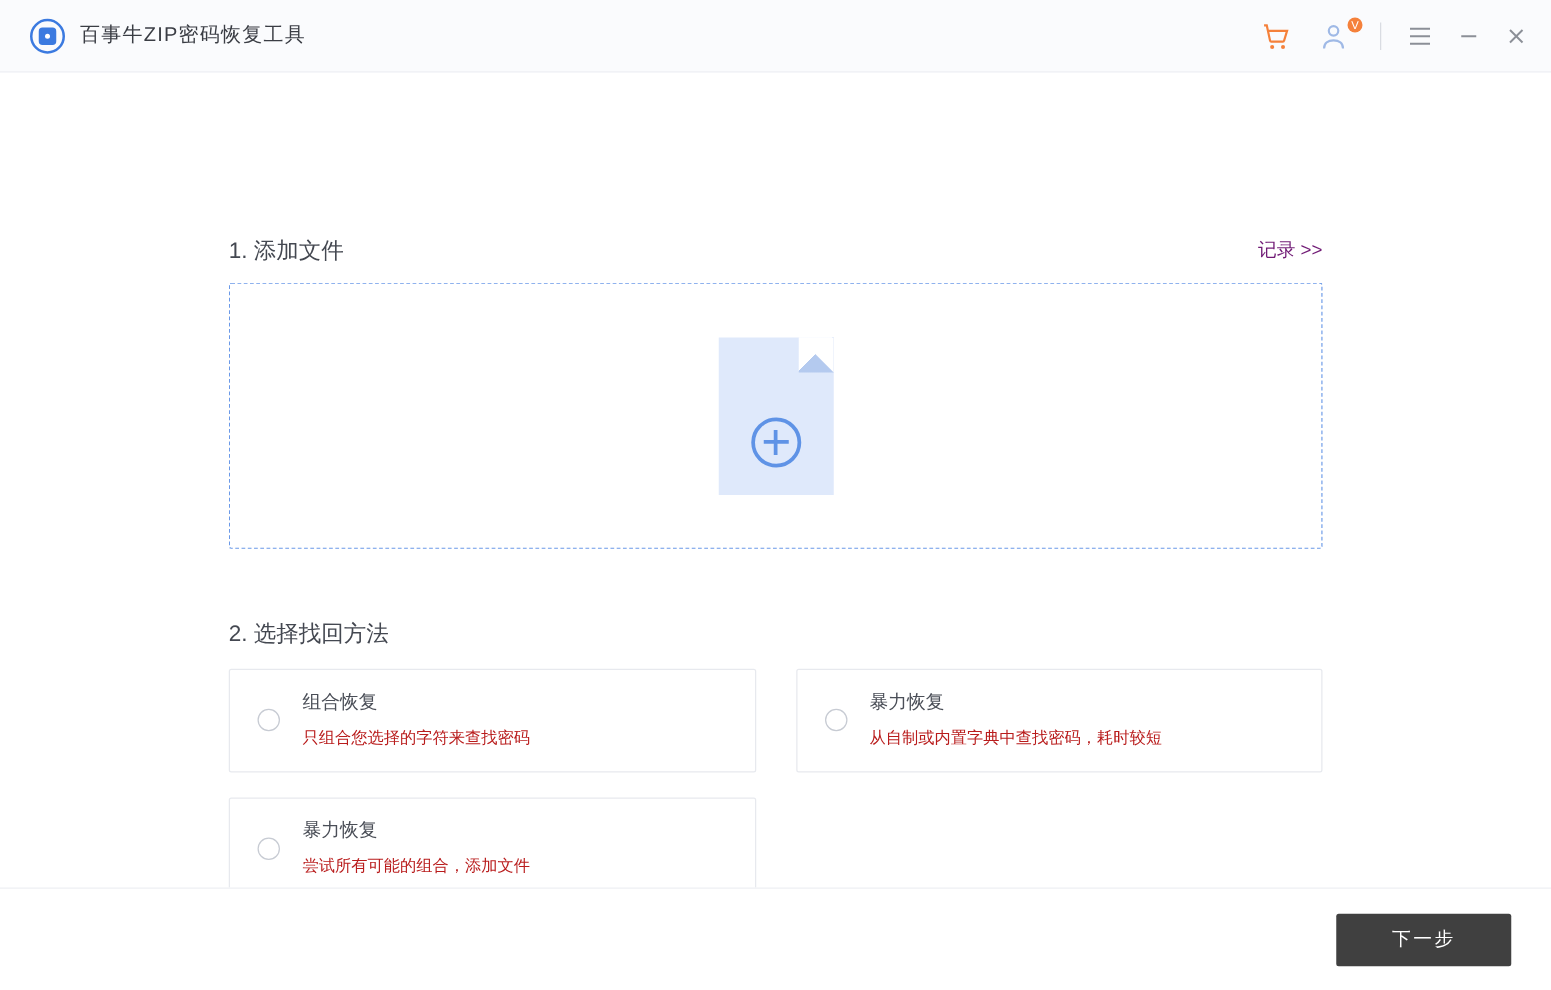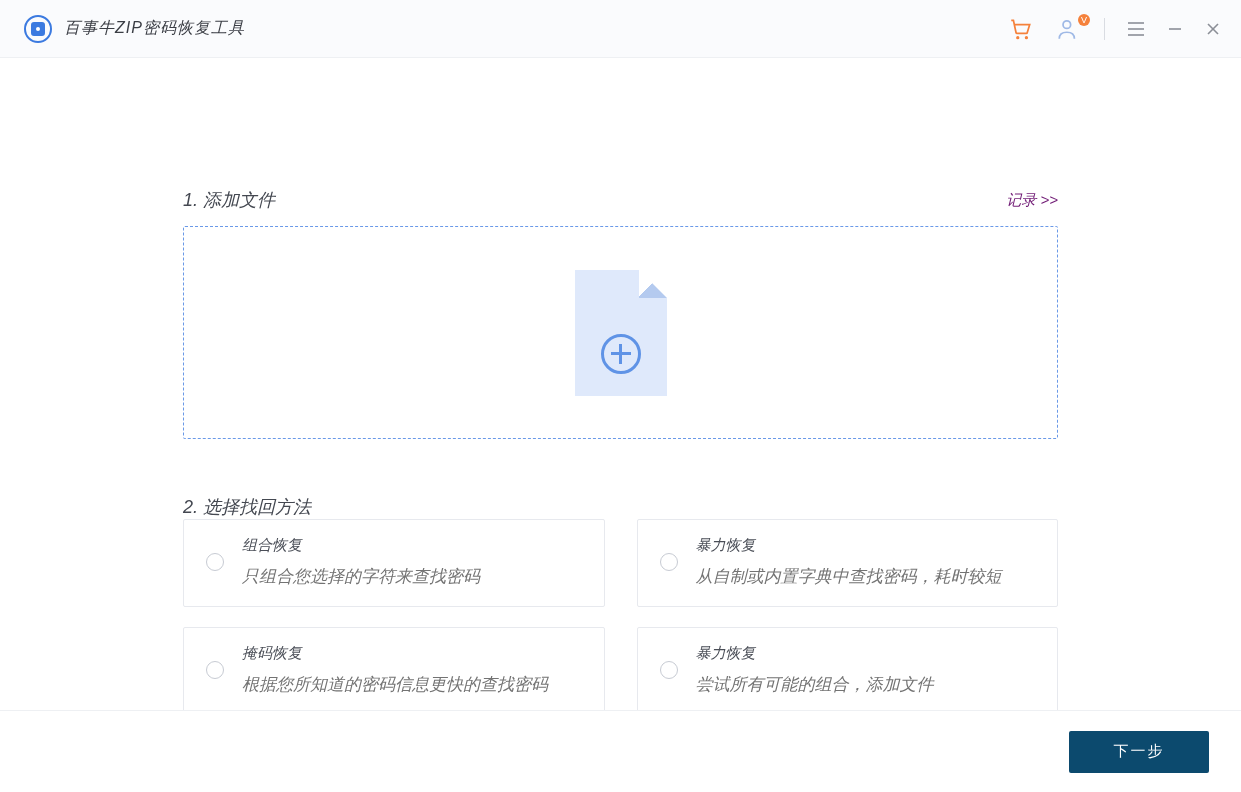--- a/index.html
+++ b/index.html
@@ -20,21 +20,20 @@
       border-bottom: 1px solid #eef0f3;
       display: flex;
       align-items: center;
       justify-content: space-between;
       padding: 0 20px 0 24px;
     }
     .header-left {
       display: flex;
       align-items: center;
       gap: 12px;
-      font-style: italic;
     }
     .logo-circle {
       width: 28px;
       height: 28px;
       border: 2.5px solid #3b7ae0;
       border-radius: 50%;
       display: flex;
       align-items: center;
       justify-content: center;
       position: relative;
@@ -78,21 +77,20 @@
       background: #d9dce2;
     }
     .main {
       padding: 130px 0 0 0;
       display: flex;
       flex-direction: column;
       align-items: center;
     }
     .content {
       width: 875px;
-      font-style: italic;
     }
     .section-row {
       display: flex;
       justify-content: space-between;
       align-items: center;
       margin-bottom: 14px;
     }
     .section-title {
       font-size: 18px;
       color: #444851;
@@ -153,21 +151,21 @@
       position:absolute;
       background:#5f93e6;
     }
     .plus-circle::before{ width: 20px; height: 3px; }
     .plus-circle::after{ width: 3px; height: 20px; }
 
     .methods-grid{
       display: grid;
       grid-template-columns: 1fr 1fr;
       gap: 20px 32px;
-      margin-top: 0;
+      margin-top: 16px;
     }
     .method-card{
       border: 1px solid #e7e9ee;
       border-radius: 2px;
       padding: 16px 18px 18px 22px;
       display: flex;
       align-items: center;
       gap: 18px;
       cursor: pointer;
       background: #fff;
@@ -182,40 +180,40 @@
     .method-text{
       display: flex;
       flex-direction: column;
       gap: 10px;
     }
     .method-title{
       font-size: 15px;
       color: #4a4e57;
     }
     .method-desc{
-      font-size: 17px;
-      color: #737373;
+      font-size: 13px;
+      color: #b91c1c;
     }
     .footer{
       position: absolute;
       bottom: 0;
       left: 0;
       right: 0;
       height: 82px;
       border-top: 1px solid #eef0f3;
       display: flex;
       align-items: center;
       justify-content: flex-end;
       padding-right: 32px;
       background: #fff;
     }
     .next-btn{
       width: 140px;
       height: 42px;
-      background: #0c4a6e;
+      background: #404040;
       color: #ffffff;
       font-size: 15px;
       border: none;
       border-radius: 2px;
       cursor: pointer;
       letter-spacing: 2px;
     }
     
     .cart-svg{width:26px;height:26px;}
     .user-svg{width:26px;height:22px;}
@@ -310,27 +308,20 @@
       <div class="method-card">
         <div class="radio"></div>
         <div class="method-text">
           <div class="method-title">暴力恢复</div>
           <div class="method-desc">从自制或内置字典中查找密码，耗时较短</div>
         </div>
       </div>
       <div class="method-card">
         <div class="radio"></div>
         <div class="method-text">
-          <div class="method-title">掩码恢复</div>
-          <div class="method-desc">根据您所知道的密码信息更快的查找密码</div>
-        </div>
-      </div>
-      <div class="method-card">
-        <div class="radio"></div>
-        <div class="method-text">
           <div class="method-title">暴力恢复</div>
           <div class="method-desc">尝试所有可能的组合，添加文件</div>
         </div>
       </div>
     </div>
   </div>
 </div>
 
 <div class="footer">
   <button class="next-btn">下一步</button>

